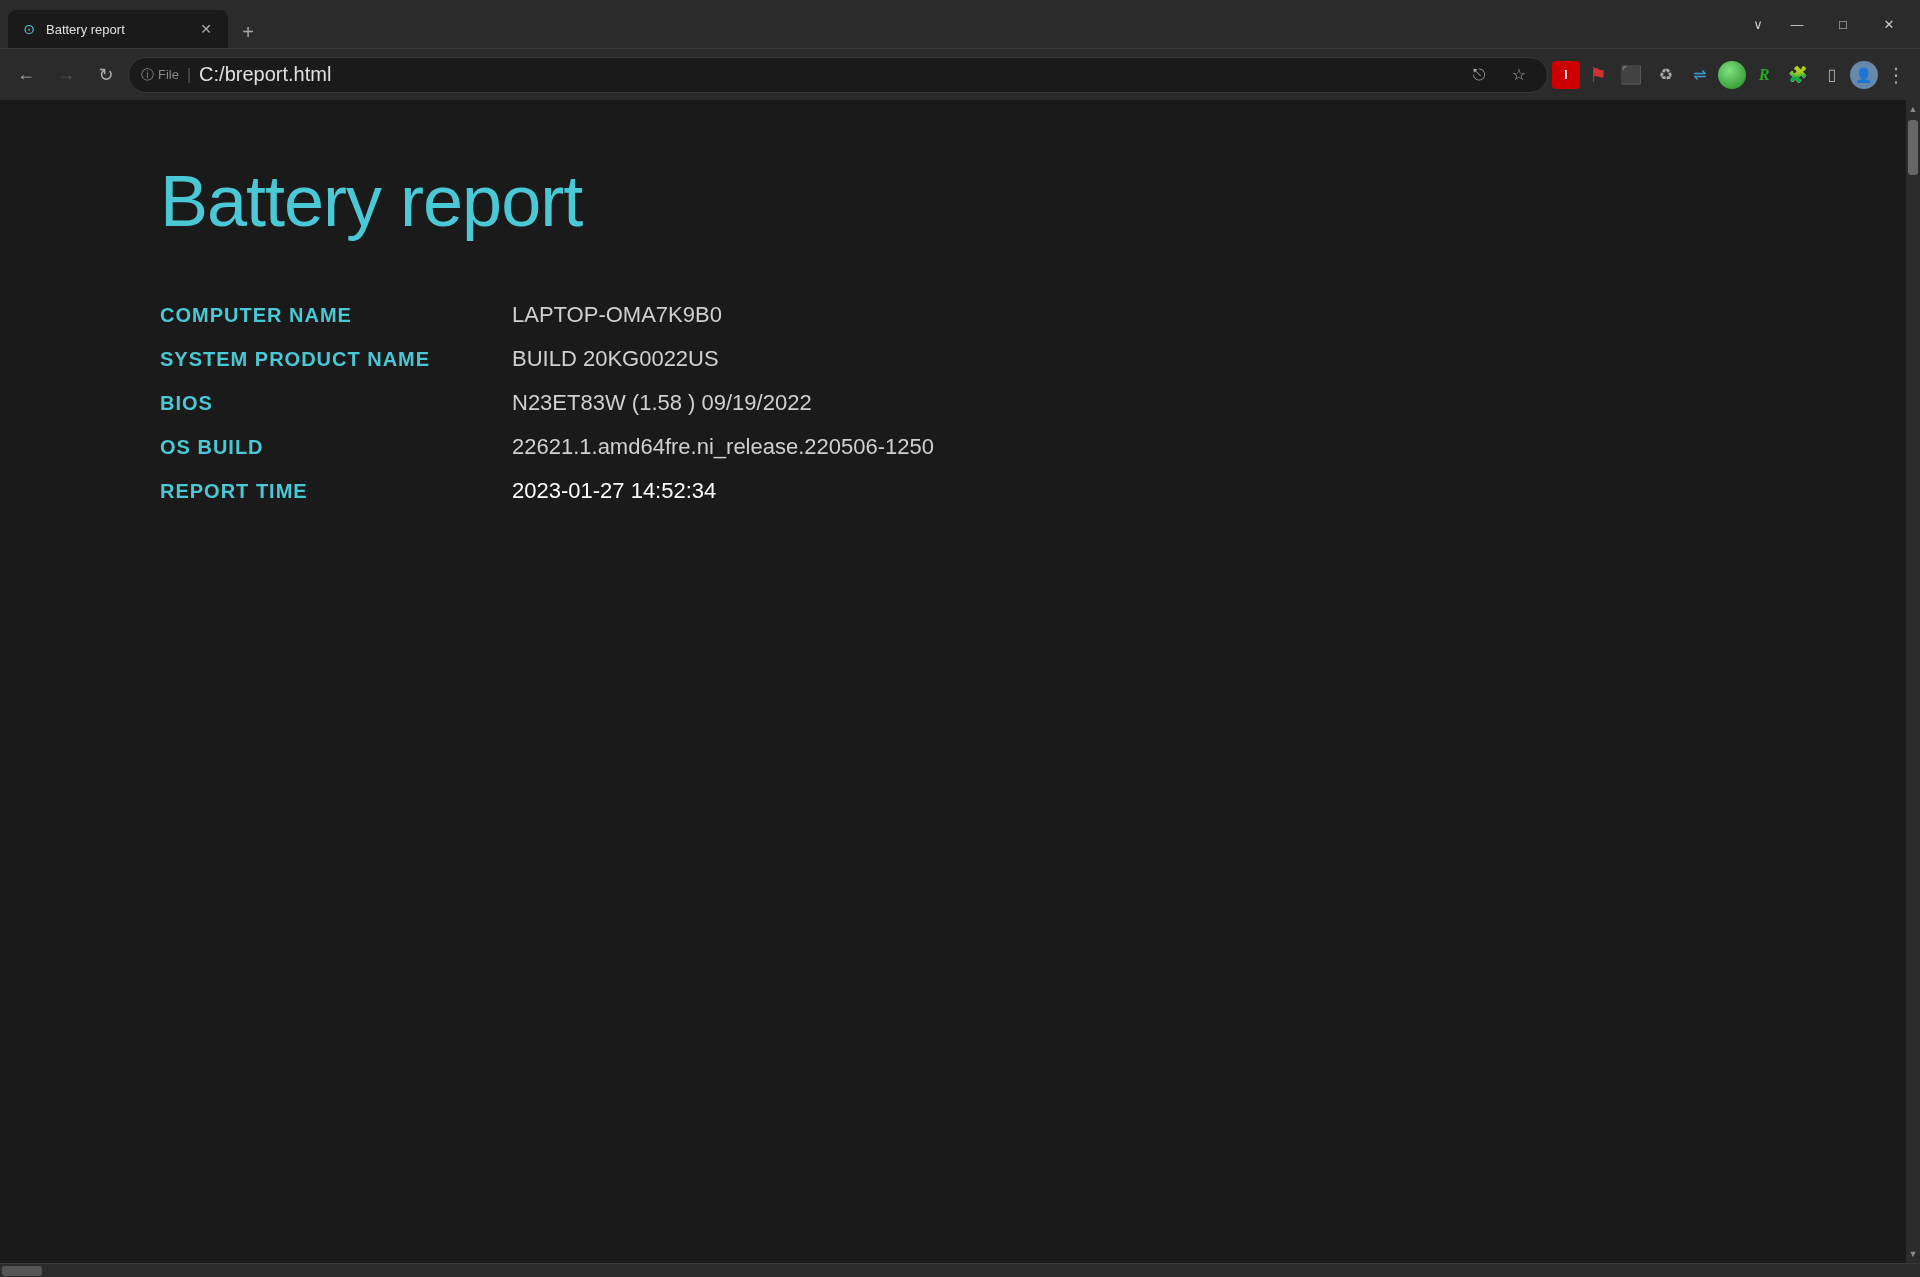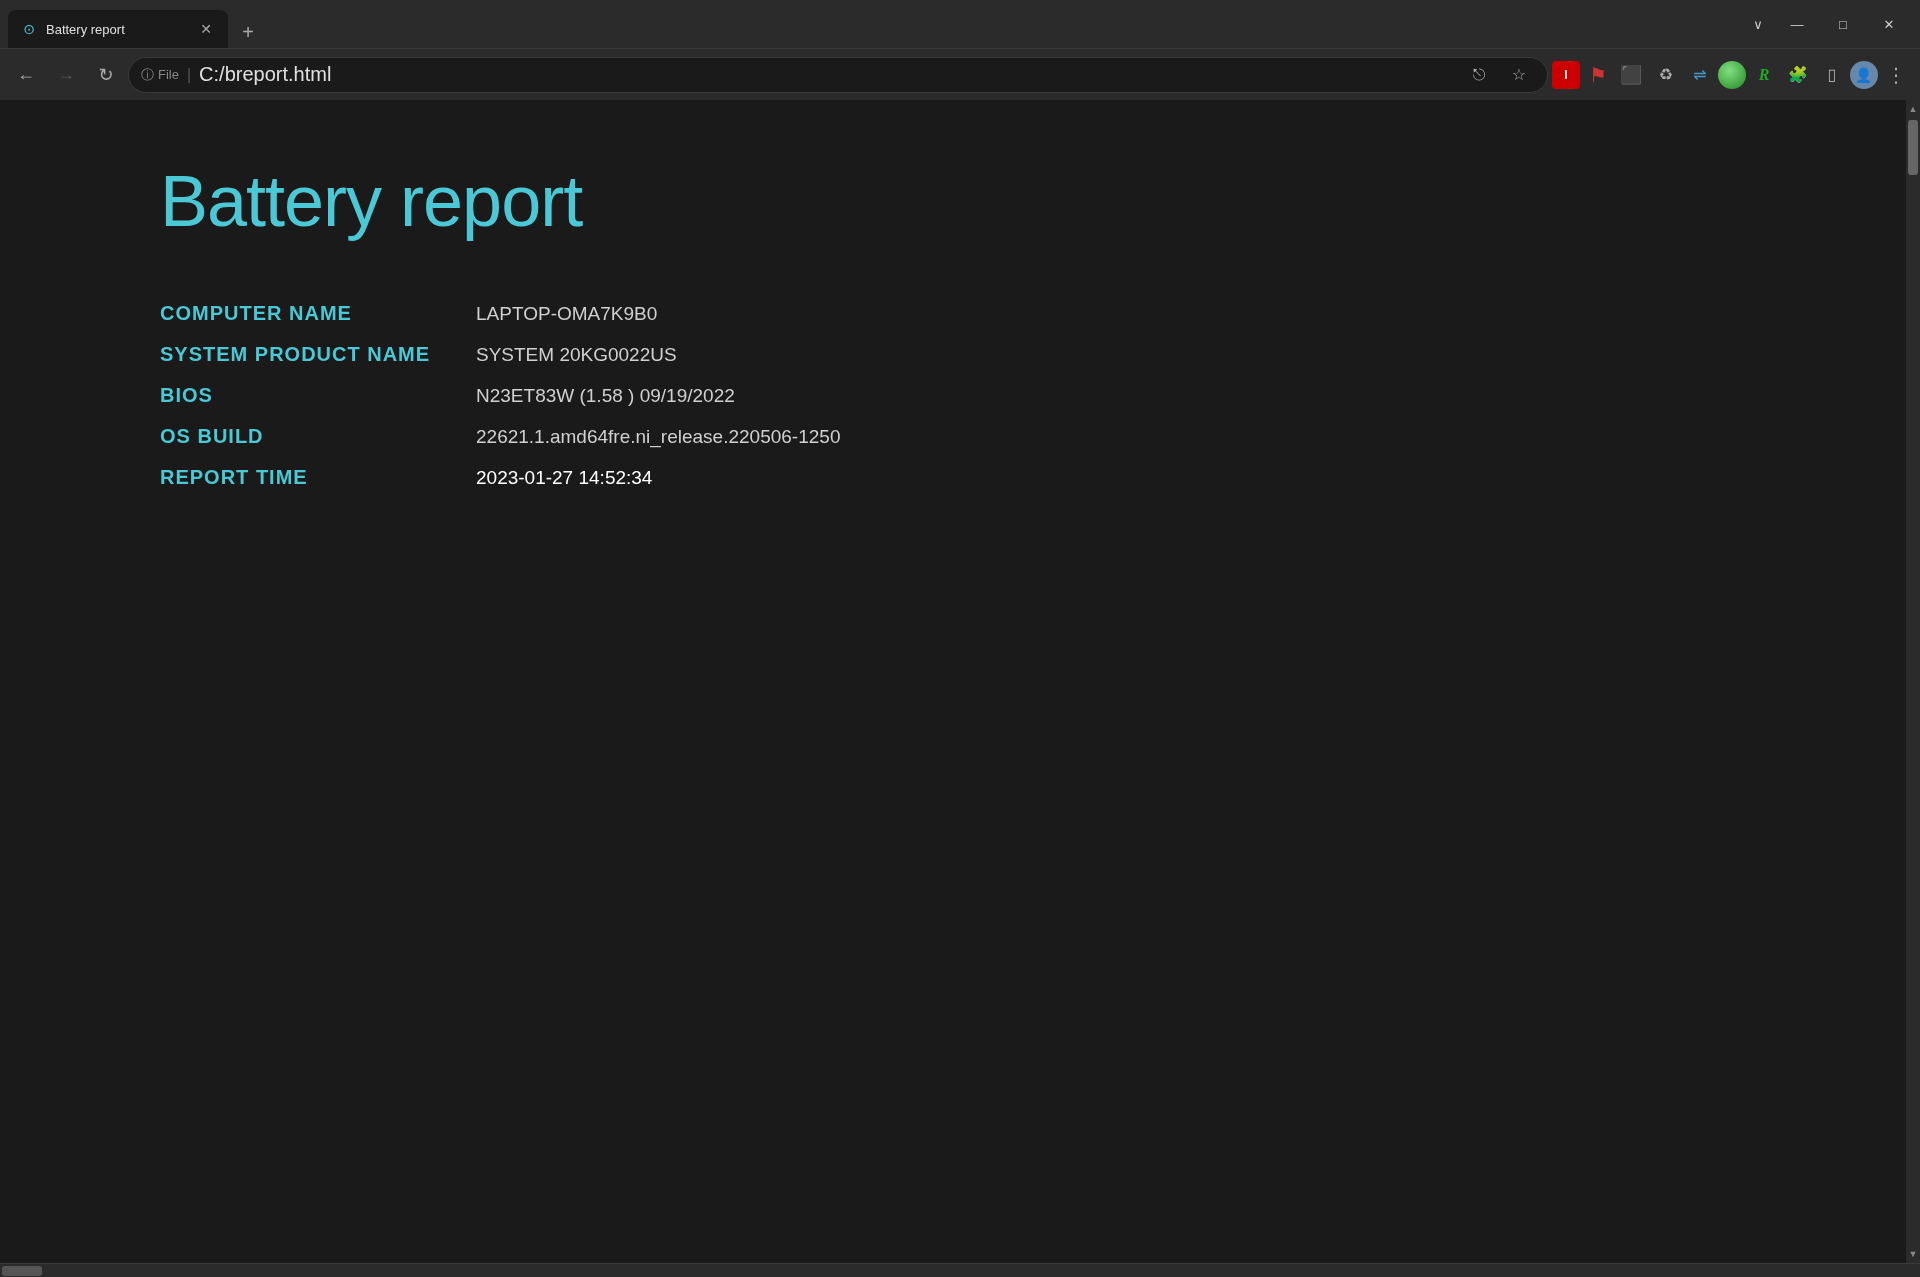--- a/index.html
+++ b/index.html
@@ -217,34 +217,34 @@
 
     .info-table {
       display: flex;
       flex-direction: column;
       gap: 18px;
     }
 
     .info-row {
       display: flex;
       align-items: baseline;
-      gap: 36px;
+      gap: 72px;
     }
 
     .info-label {
       font-size: 20px;
       font-weight: 700;
       color: #4ac8d5;
       min-width: 280px;
       letter-spacing: 1px;
       text-transform: uppercase;
     }
 
     .info-value {
-      font-size: 19px;
+      font-size: 22px;
       color: #d0d0d0;
       font-weight: 400;
     }
     .info-value.bold {
       font-weight: 400;
       color: #ffffff;
     }
 
     
     .bottom-bar {
@@ -354,21 +354,21 @@
   <div class="main-content">
     <div class="page-content">
       <h1 class="page-title">Battery report</h1>
       <div class="info-table" id="info-table">
           <div class="info-row">
             <span class="info-label">COMPUTER NAME</span>
             <span class="info-value">LAPTOP-OMA7K9B0</span>
           </div>
           <div class="info-row">
             <span class="info-label">SYSTEM PRODUCT NAME</span>
-            <span class="info-value">SYSTEM 20KG0022US</span>
+            <span class="info-value">BUILD 20KG0022US</span>
           </div>
           <div class="info-row">
             <span class="info-label">BIOS</span>
             <span class="info-value">N23ET83W (1.58 ) 09/19/2022</span>
           </div>
           <div class="info-row">
             <span class="info-label">OS BUILD</span>
             <span class="info-value">22621.1.amd64fre.ni_release.220506-1250</span>
           </div>
           <div class="info-row">

